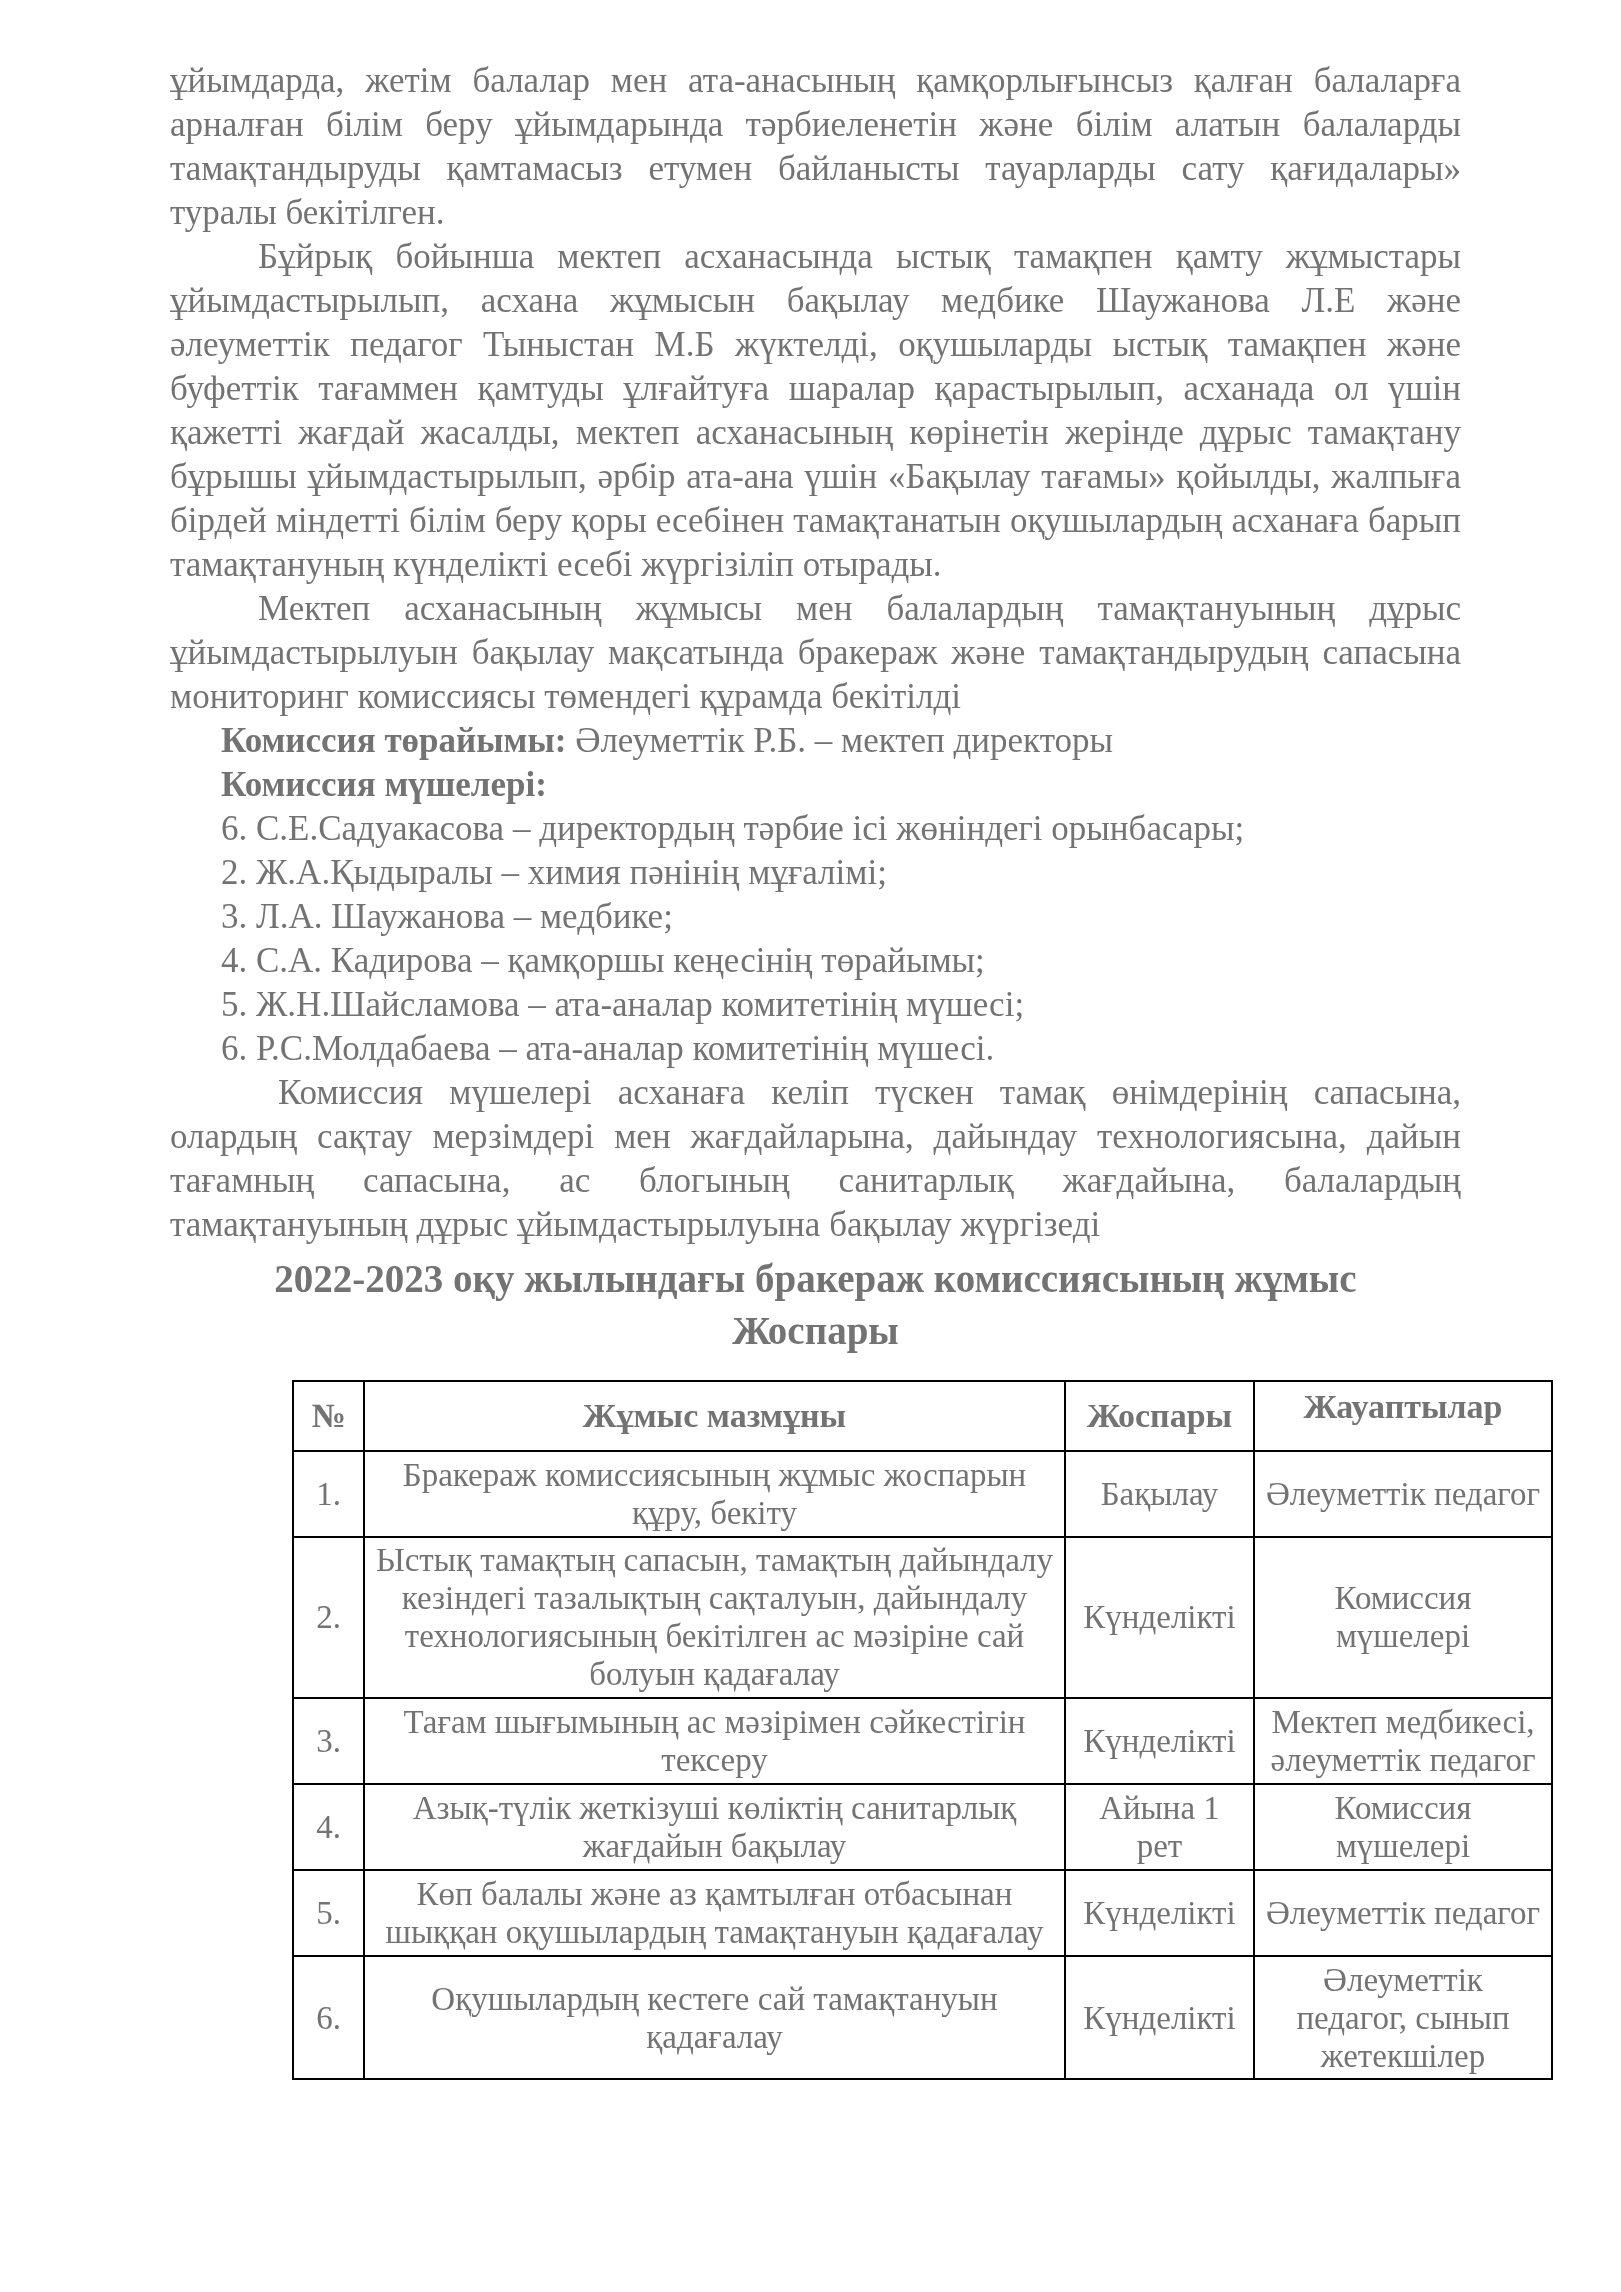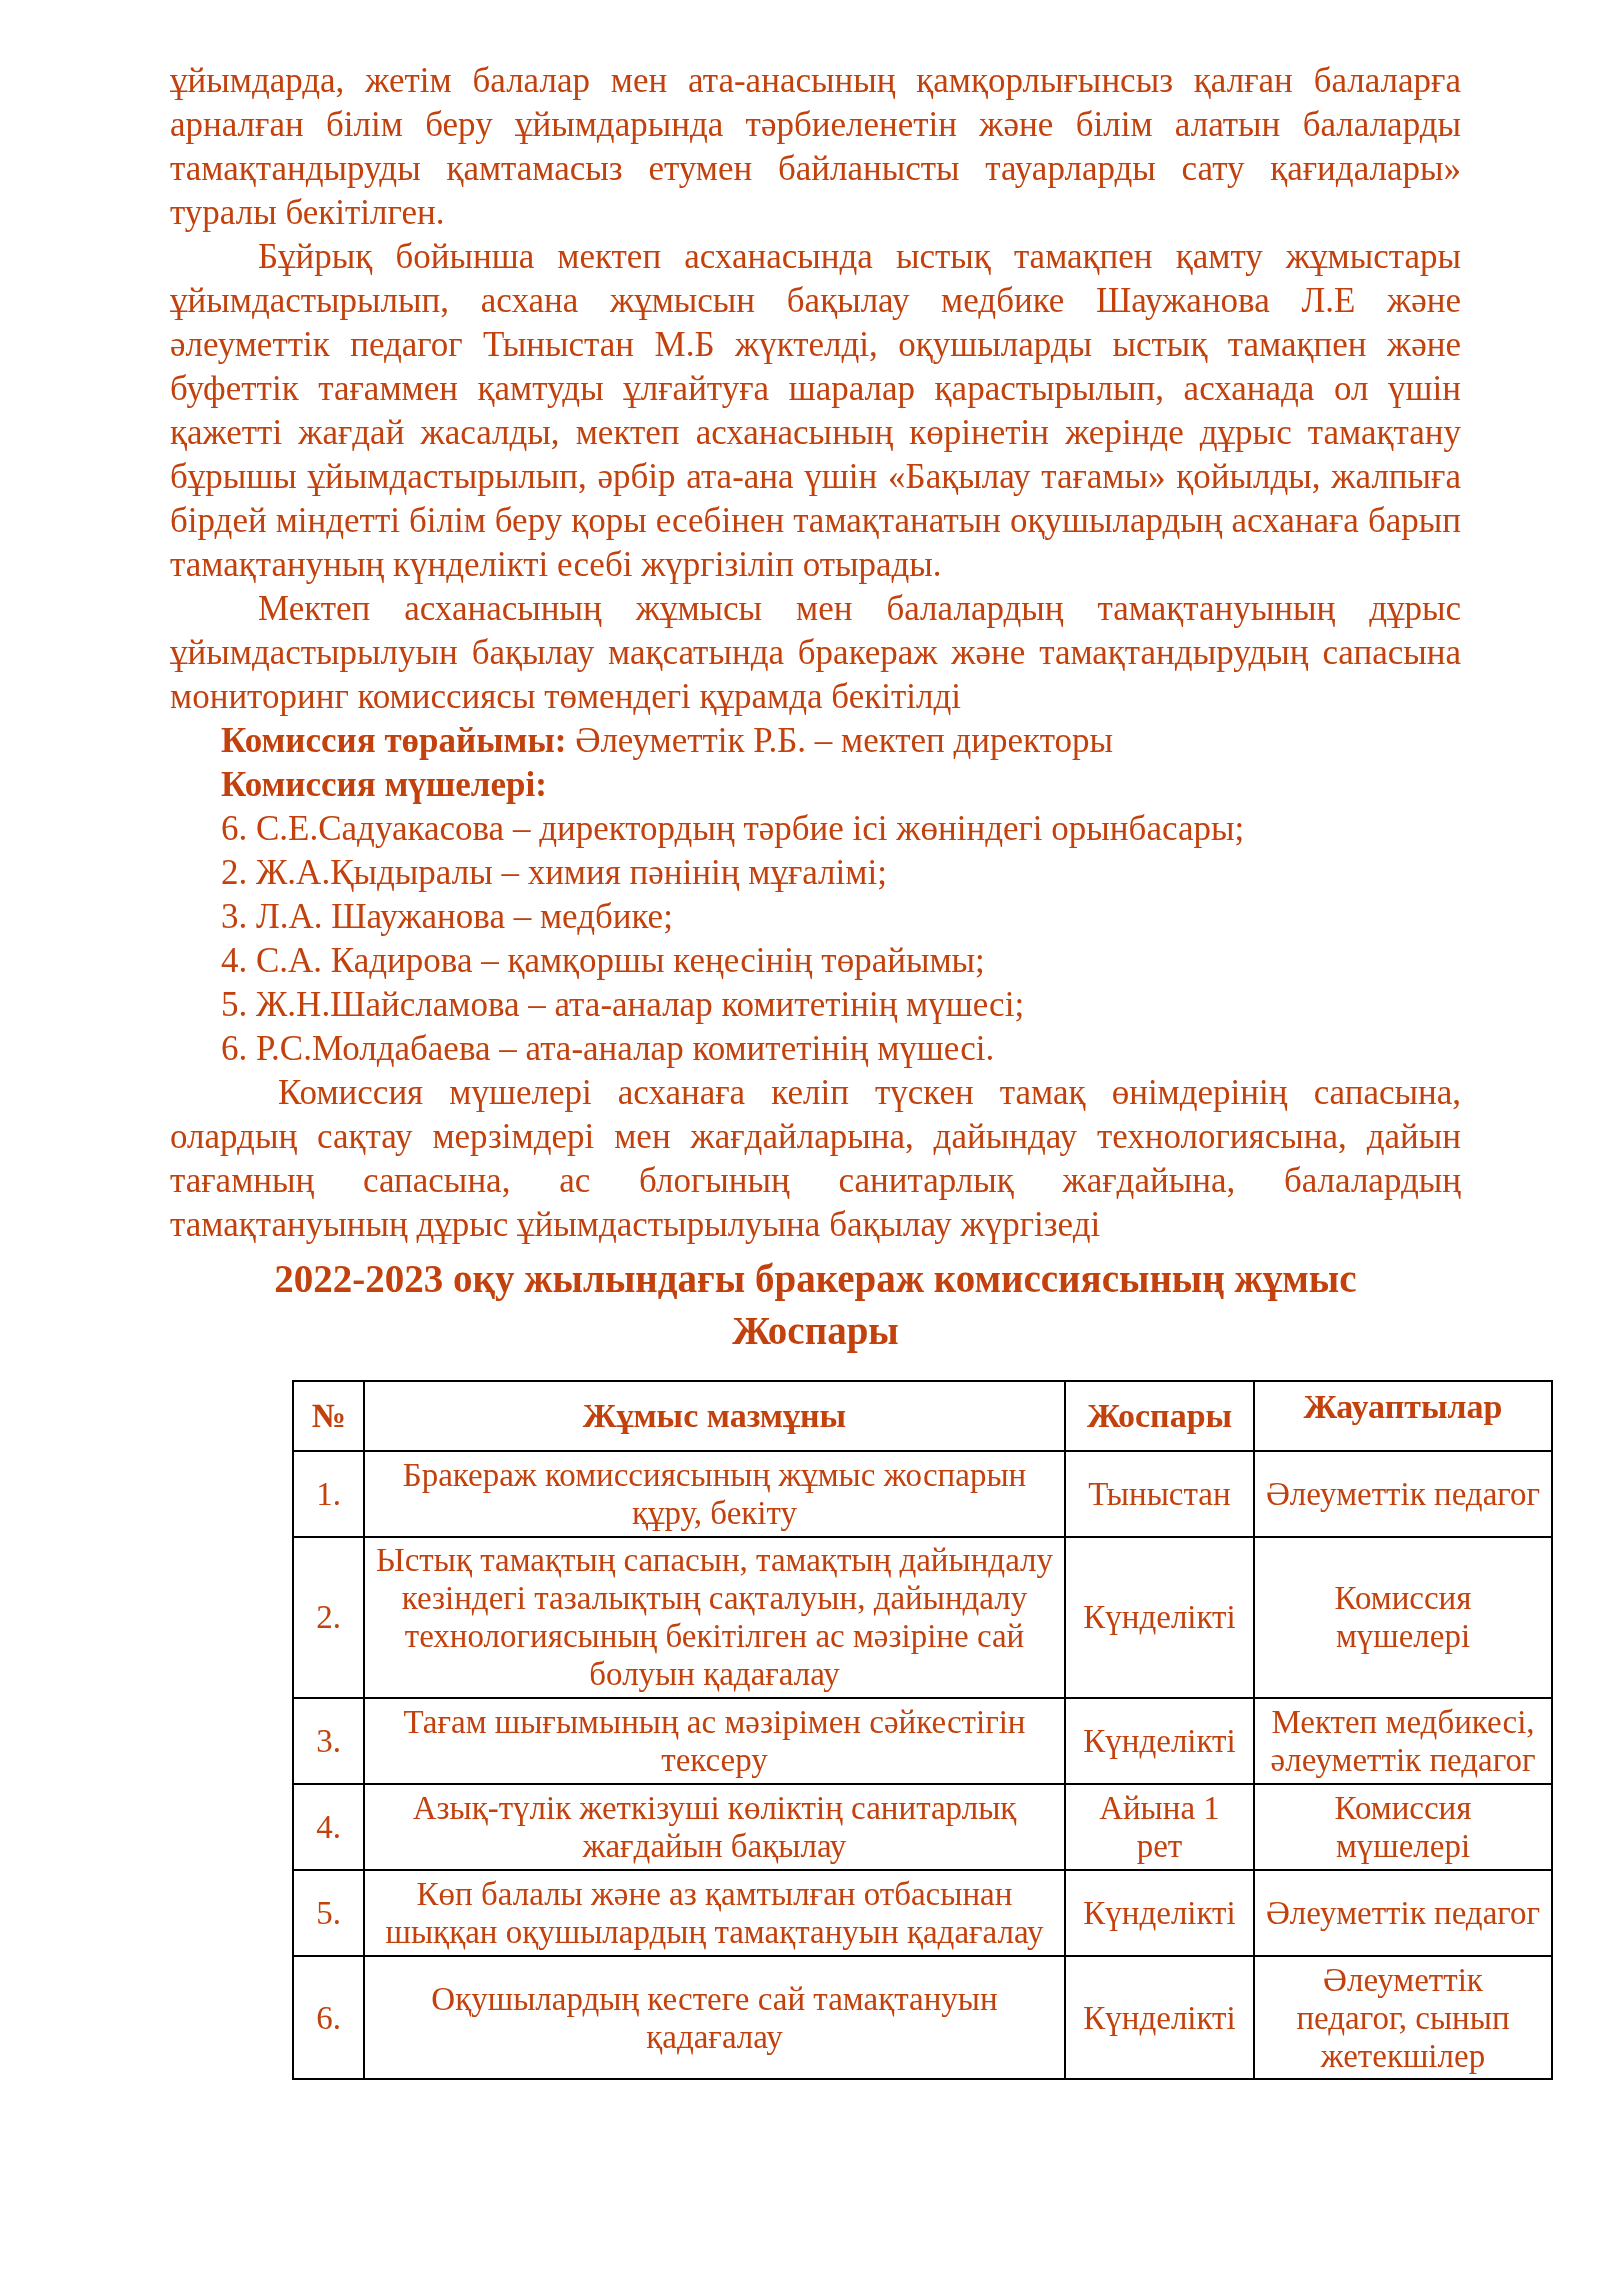--- a/index.html
+++ b/index.html
@@ -7,21 +7,21 @@
     margin: 0;
     padding: 0;
     background: #ffffff;
   }
   .page {
     position: relative;
     width: 1576px;
     height: 2293px;
     box-sizing: border-box;
     background: #ffffff;
-    color: #c2410c;
+    color: #737373;
     font-family: "Liberation Serif", "DejaVu Serif", serif;
     font-size: 35px;
     line-height: 44px;
     padding: 59px 115px 0 170px;
     overflow: hidden;
   }
   .para {
     margin: 0;
     text-align: justify;
   }
@@ -114,21 +114,21 @@
         <th>№</th>
         <th>Жұмыс мазмұны</th>
         <th>Жоспары</th>
         <th class="va-top">Жауаптылар</th>
       </tr>
     </thead>
     <tbody>
       <tr>
         <td>1.</td>
         <td>Бракераж комиссиясының жұмыс жоспарын құру, бекіту</td>
-        <td>Тыныстан</td>
+        <td>Бақылау</td>
         <td>Әлеуметтік педагог</td>
       </tr>
       <tr>
         <td>2.</td>
         <td>Ыстық тамақтың сапасын, тамақтың дайындалу кезіндегі тазалықтың сақталуын, дайындалу технологиясының бекітілген ас мәзіріне сай болуын қадағалау</td>
         <td>Күнделікті</td>
         <td>Комиссия мүшелері</td>
       </tr>
       <tr>
         <td>3.</td>

